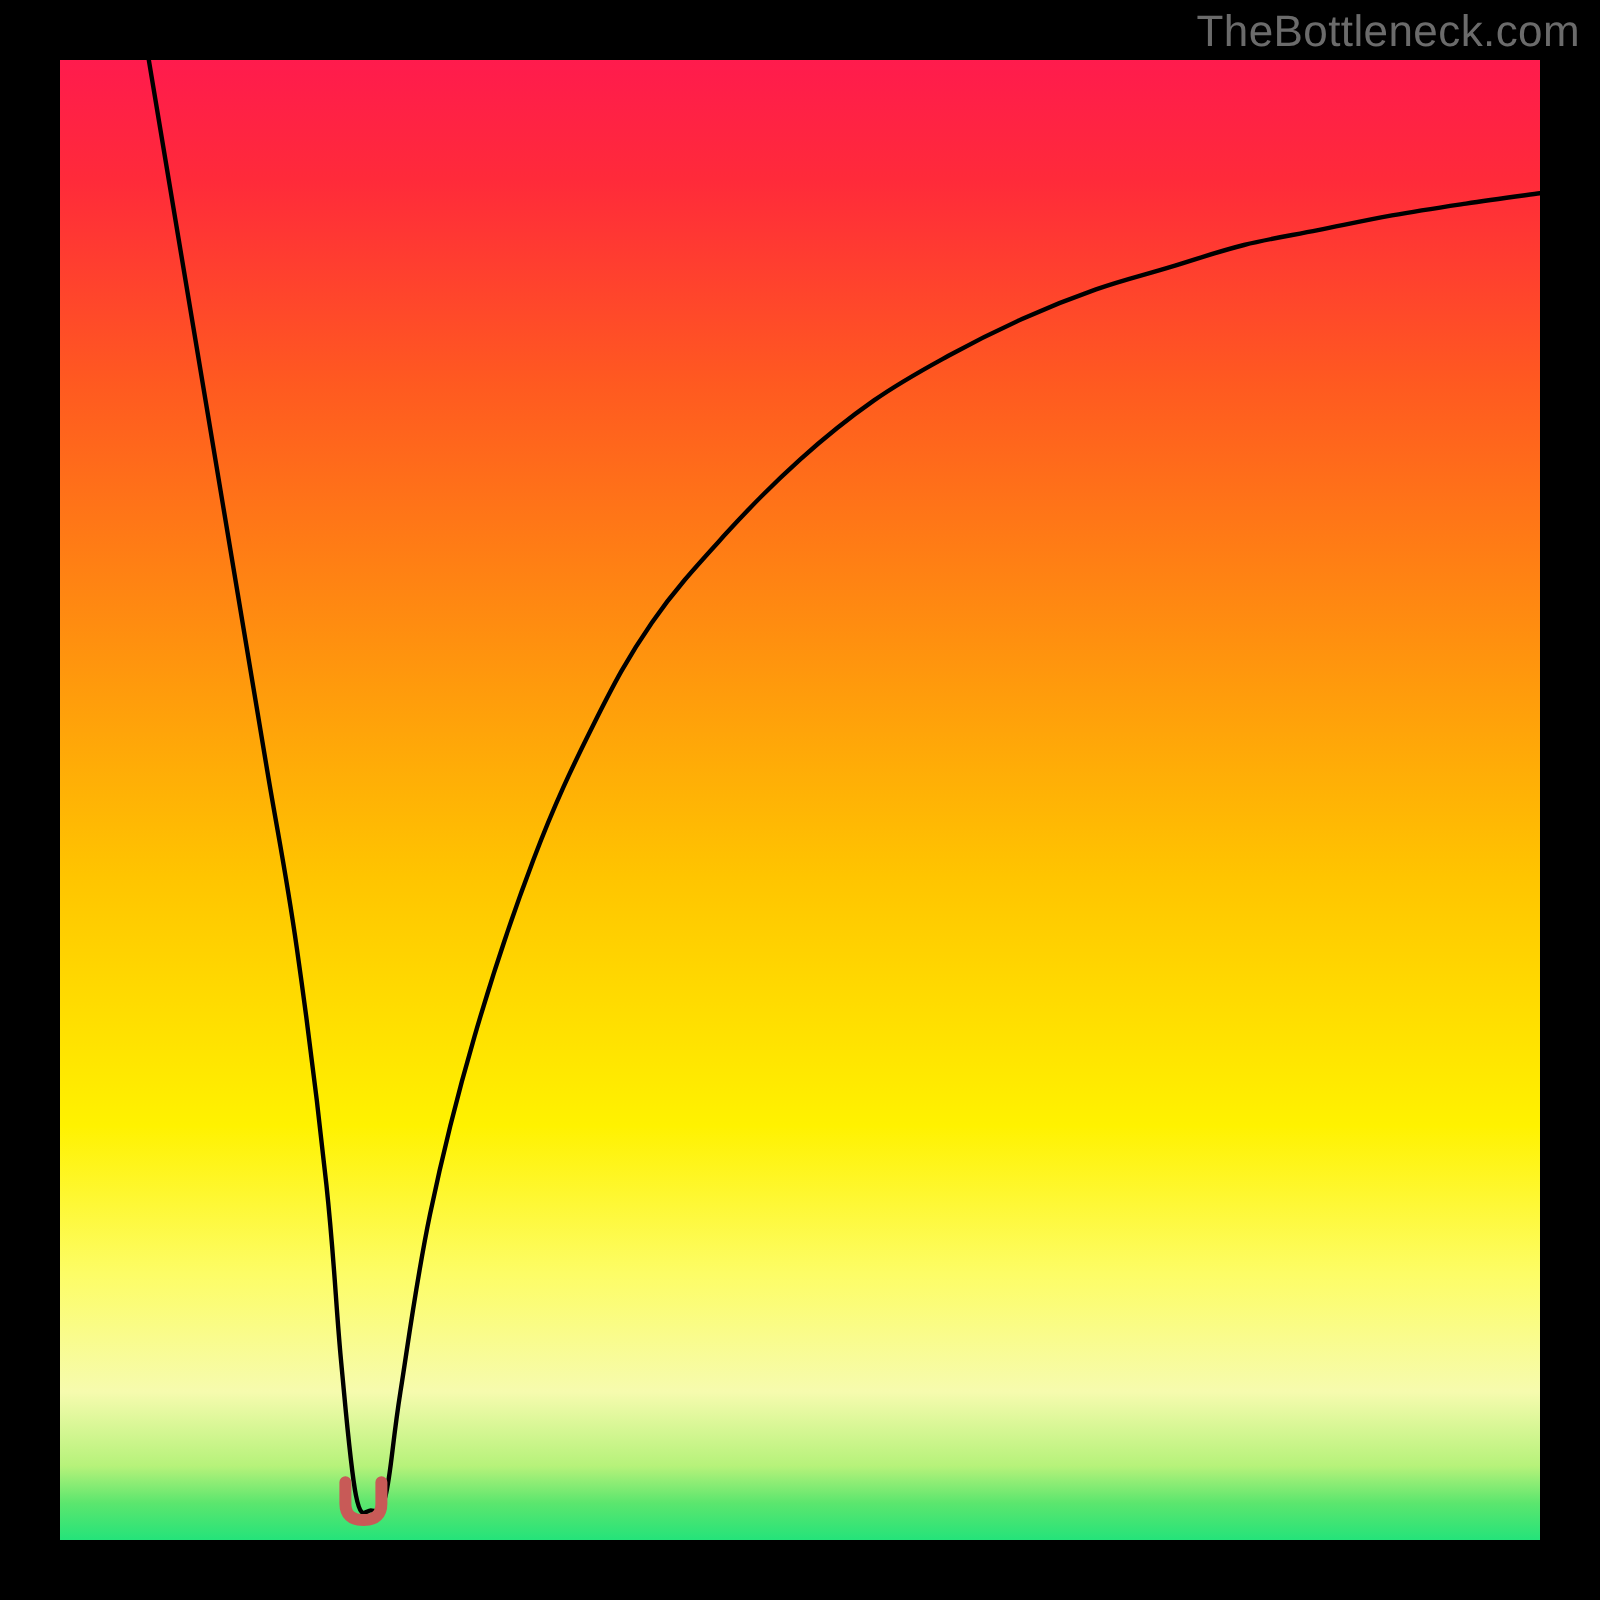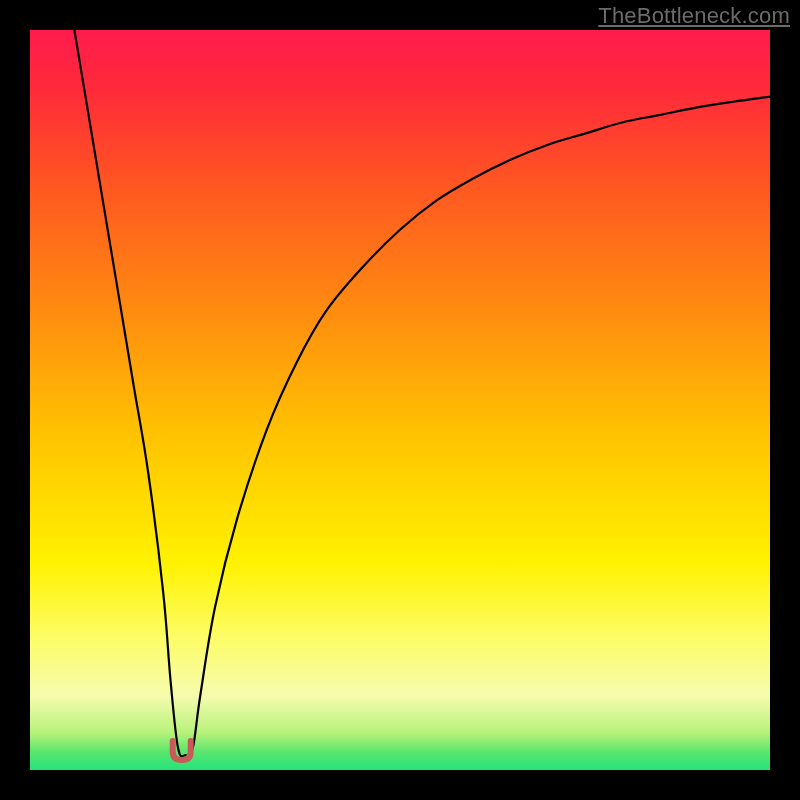--- a/index.html
+++ b/index.html
@@ -20,21 +20,20 @@
     overflow: hidden;
   }
   .watermark {
     position: absolute;
     top: 3px;
     right: 10px;
     color: #6b6b6b;
     font-size: 22px;
     letter-spacing: 0.2px;
     font-weight: 400;
-    text-decoration: underline;
   }
   svg {
     position: absolute;
     inset: 0;
   }
 </style>
 </head>
 <body>
 
 <div class="plot-area">

